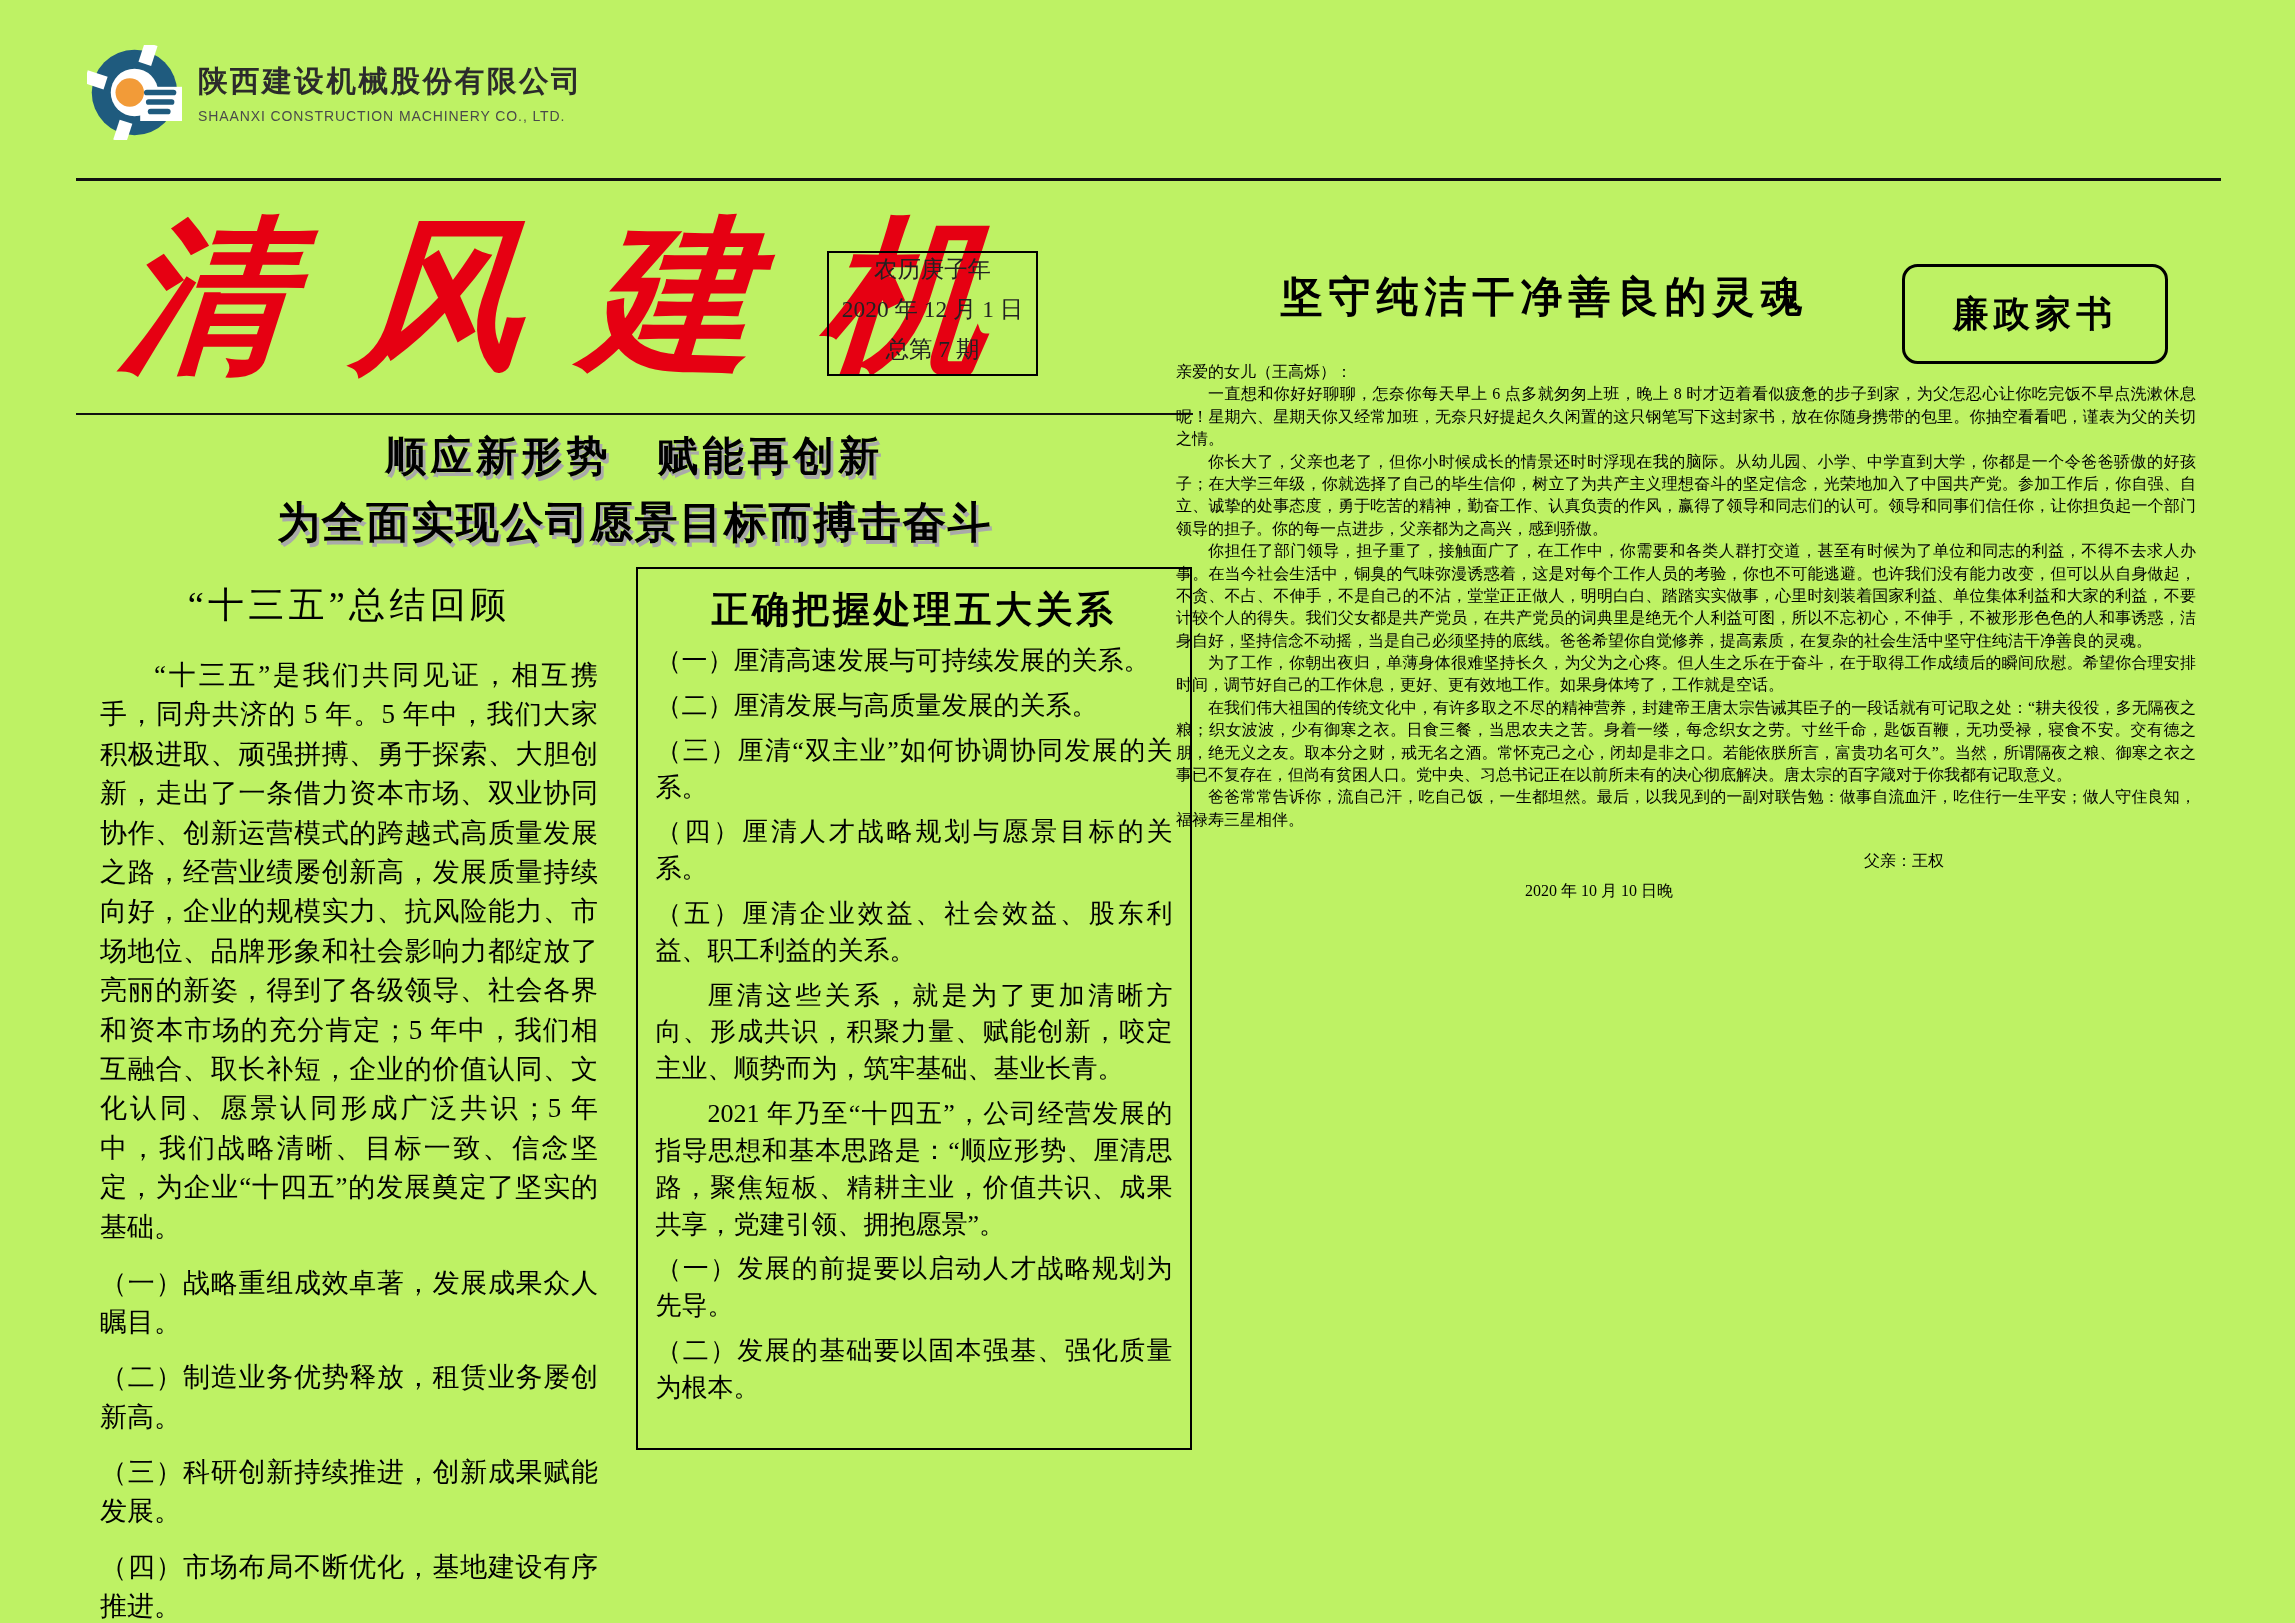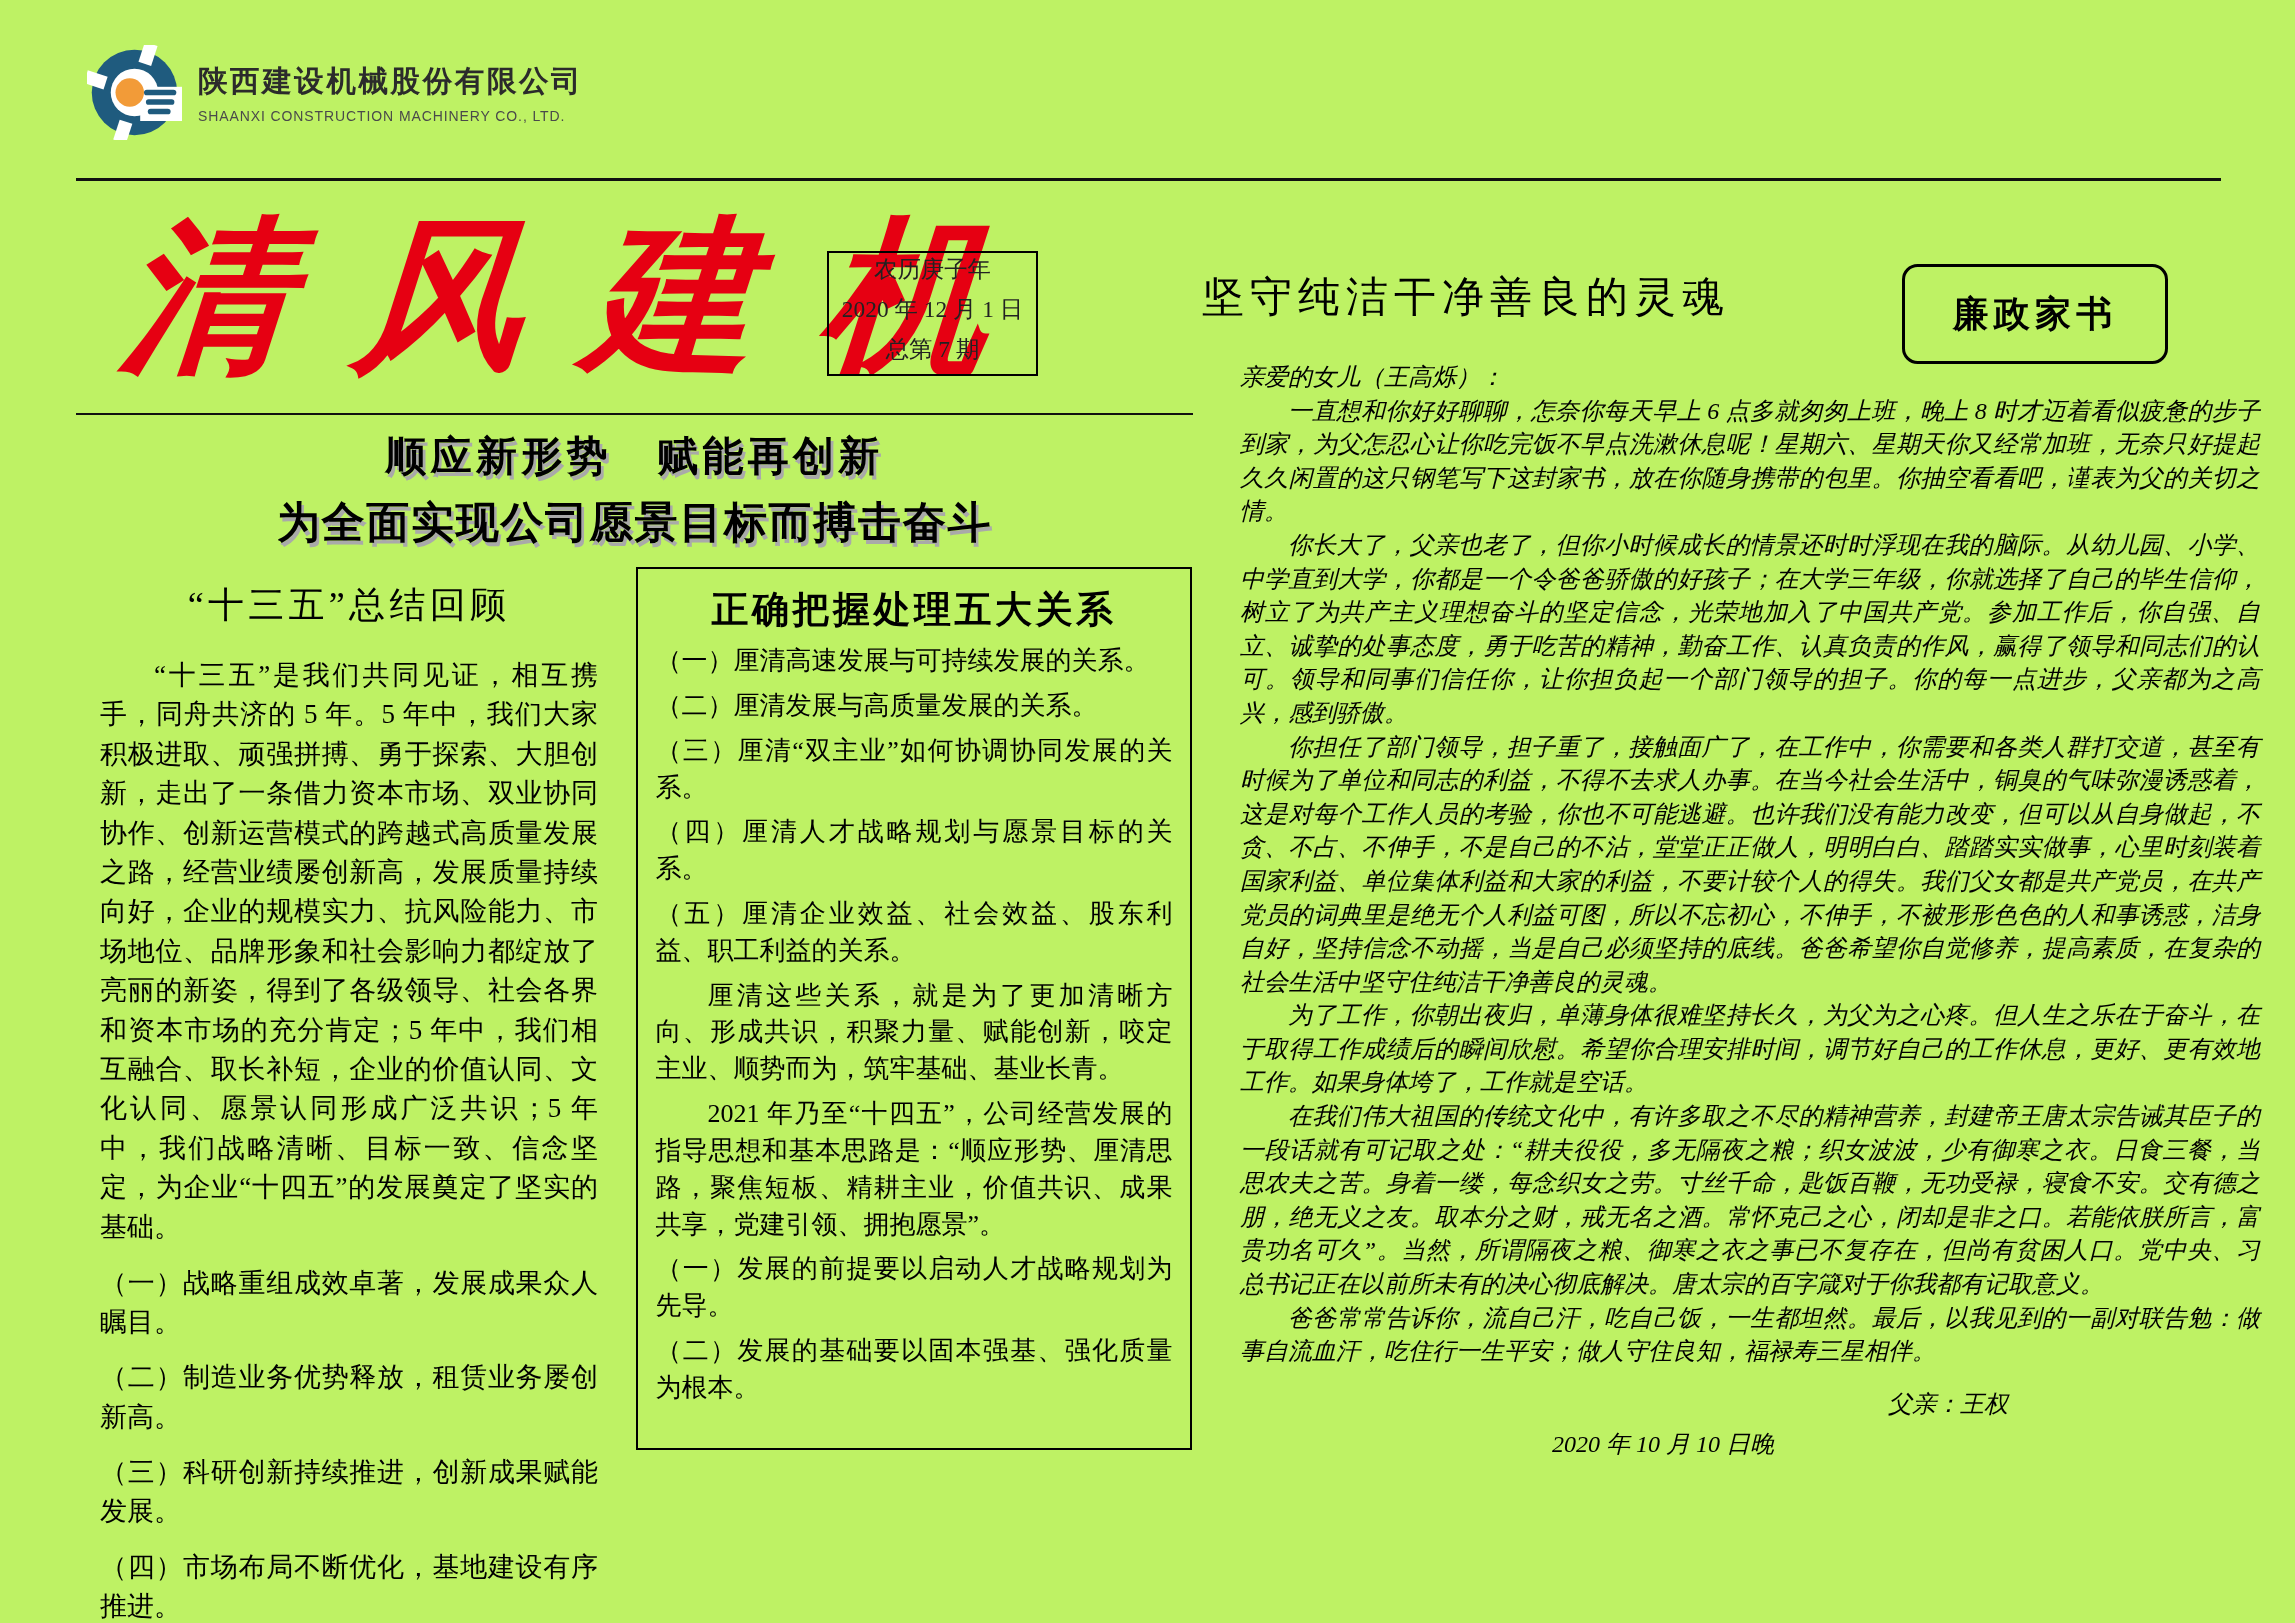--- a/index.html
+++ b/index.html
@@ -37,27 +37,27 @@
 
   
   .mid-box{position:absolute;left:636px;top:567px;width:556px;height:883px;border:2.6px solid #000;
            box-sizing:border-box;padding:10.4px 17.4px 8.7px 17.4px;overflow:hidden;}
   .mid-box .box-title{font-size:37px;font-weight:bold;text-align:center;letter-spacing:3.5px;margin:5.2px 0 8.7px 0;}
   .mid-box .item{font-size:26px;line-height:1.42;margin-top:7.8px;text-align:justify;}
   .mid-box .para{font-size:26px;line-height:1.42;margin-top:7.8px;text-align:justify;text-indent:2em;}
   .mid-box .box-title2{font-size:37px;font-weight:bold;text-align:center;letter-spacing:3.5px;margin:14px 0 8.7px 0;}
 
   
-  .r-title{position:absolute;left:1202px;top:269px;width:685px;text-align:left;font-size:42px;
-           font-weight:normal;letter-spacing:6px;}
+  .r-title{position:absolute;left:1202px;top:269px;width:685px;text-align:center;font-size:42px;
+           font-weight:bold;letter-spacing:6px;}
   .badge{position:absolute;left:1902px;top:264px;width:260px;height:94px;border:3px solid #000;
          border-radius:15.6px;display:flex;align-items:center;justify-content:center;
          font-size:36px;font-weight:bold;letter-spacing:5.2px;}
-  .letter{position:absolute;left:1240px;top:361px;width:1020px;font-size:24px;line-height:1.40;
-          text-align:justify;font-style:italic;}
+  .letter{position:absolute;left:1176px;top:361px;width:1020px;font-size:16px;line-height:1.40;
+          text-align:justify;}
   .letter .salutation{text-indent:0;}
   .letter .para{text-indent:2em;}
   .letter .sig{margin-top:19px;text-align:right;padding-right:252px;}
   .letter .sig-date{margin-top:7px;text-align:center;padding-right:174px;}
 </style>
 </head>
 <body>
 
 <div class="page">
 

